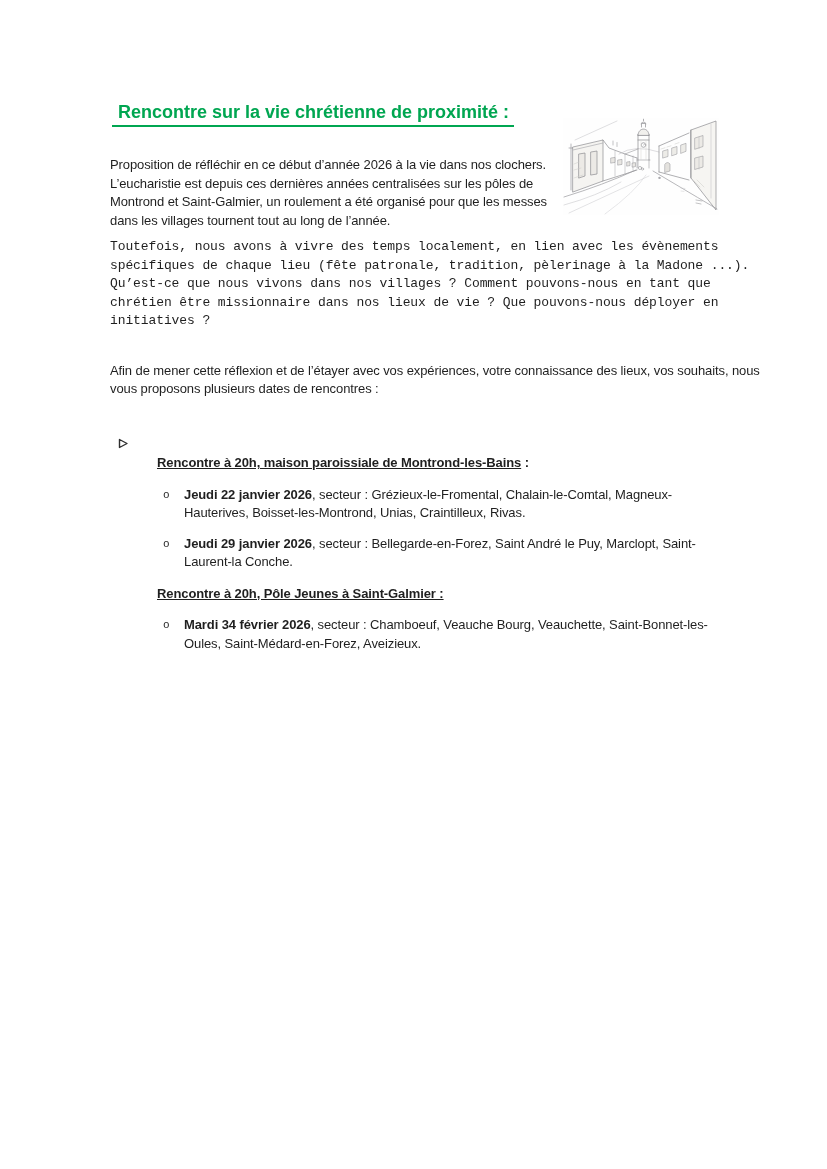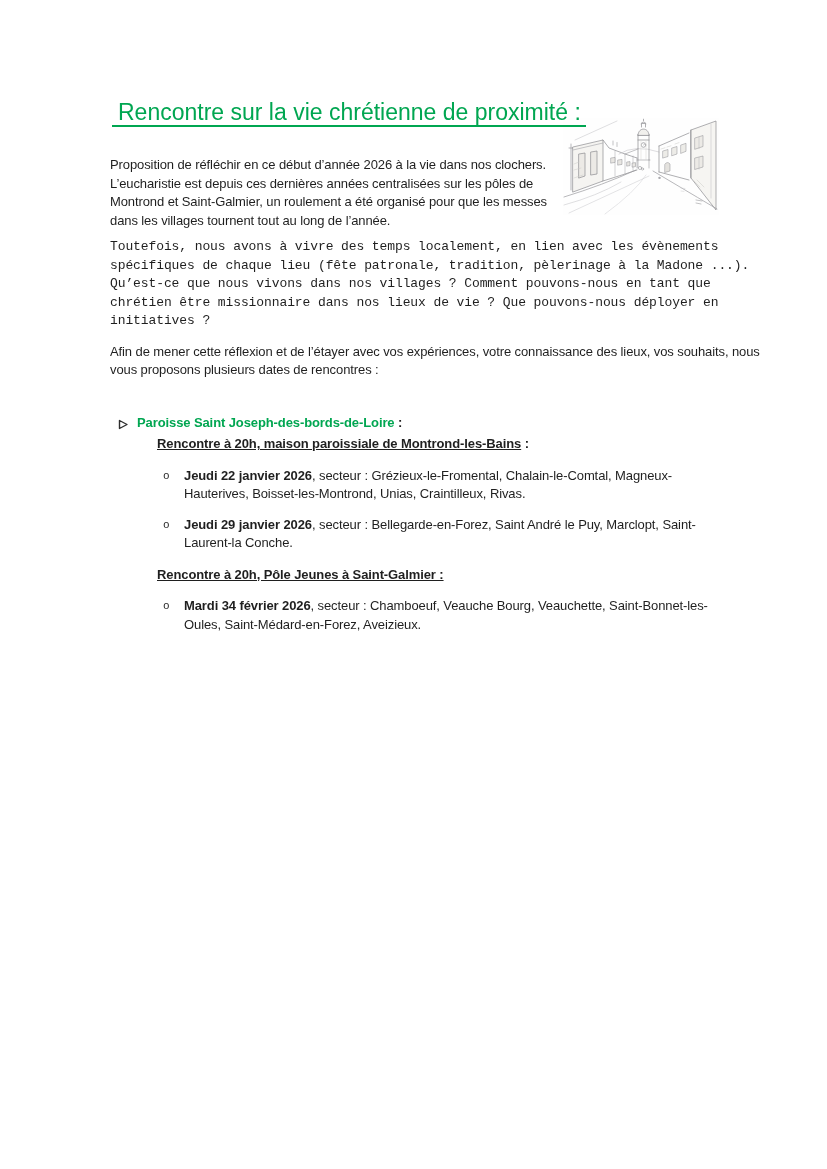--- a/index.html
+++ b/index.html
@@ -14,35 +14,35 @@
   }
   .page{position:absolute;inset:0;background:#fff;}
   .doc{
     position:absolute;left:110px;top:96px;width:664px;
     font-size:13px;line-height:18.5px;letter-spacing:-0.1px;
   }
   
   .title{
     display:inline-block;
     margin:4px 0 0 2px;
-    font-size:23px;line-height:24px;
-    font-weight:normal;
+    font-size:18px;line-height:24px;
+    font-weight:bold;
     color:#00a651;
     border-bottom:2px solid #00a651;
     padding:0 5px 1px 6px;
     letter-spacing:0;
   }
   
   .sketch{
     position:absolute;left:563px;top:118px;width:156px;height:97px;
   }
   
   .p-intro{margin:29px 0 8px 0;width:452px;}
   .p-context{margin:0;width:664px;font-family:Liberation Mono, monospace;}
-  .p-invite{margin:12px 0 0 0;width:664px;}
+  .p-invite{margin:31px 0 0 0;width:664px;}
   
   .parish-block{margin:13px 0 0 8px;}
   .parish-block.first{margin-top:34px;}
   .parish-row{display:flex;align-items:flex-start;}
   .arrow-cell{width:19px;flex:0 0 19px;padding-top:3px;}
   .parish-name{font-weight:bold;color:#00a651;}
   .black-colon{font-weight:bold;color:#1f1f1f;}
   .venue-row{margin-left:19px;padding-left:20px;}
   .venue-text{font-weight:bold;text-decoration:underline;color:#1f1f1f;}
   .venue-colon{font-weight:bold;color:#1f1f1f;}
@@ -141,23 +141,20 @@
     <p class="p-invite">Afin de mener cette réflexion et de l’étayer avec vos expériences, votre connaissance des lieux, vos souhaits, nous vous proposons plusieurs dates de rencontres :</p>
 
     
     <div class="parish-block first">
       <div class="parish-row">
         <span class="arrow-cell">
           <svg width="11" height="11" viewBox="0 0 11 11">
               <path d="M1.5,1.5 L9,5.5 L1.5,9.5 Z" fill="none" stroke="#2f2f2f" stroke-width="1.4" stroke-linejoin="round"></path>
             </svg>
         </span>
-        <span>
-          <span class="parish-name">Paroisse Saint Joseph-des-bords-de-Loire</span><span class="black-colon"> :</span>
-        </span>
       </div>
       <div class="venue-row">
         <span class="venue-text">Rencontre à 20h, maison paroissiale de Montrond-les-Bains</span><span class="venue-colon"> :</span>
       </div>
       <div class="sub-list">
         <div class="sub-item">
           <span class="o-marker">o</span>
           <span class="sub-text"><span class="date-bold">Jeudi 22 janvier 2026</span><span>, secteur : Grézieux-le-Fromental, Chalain-le-Comtal, Magneux-Hauterives, Boisset-les-Montrond, Unias, Craintilleux, Rivas.</span></span>
         </div>
         <div class="sub-item">

